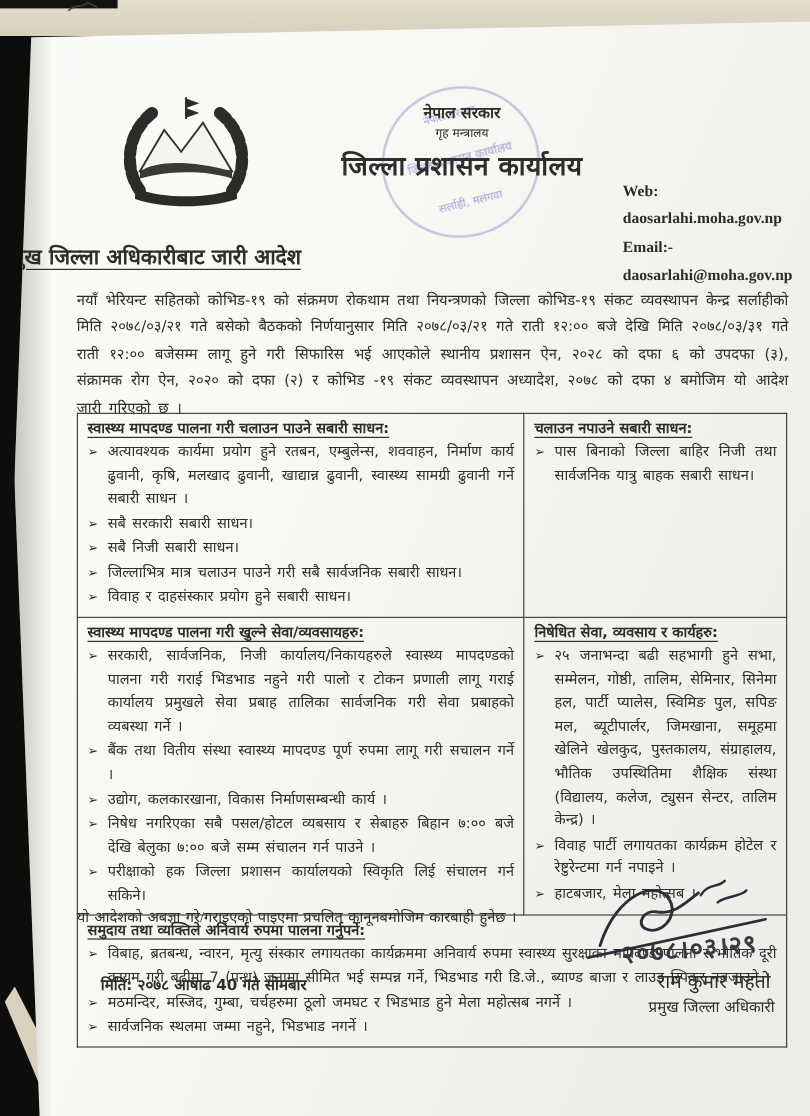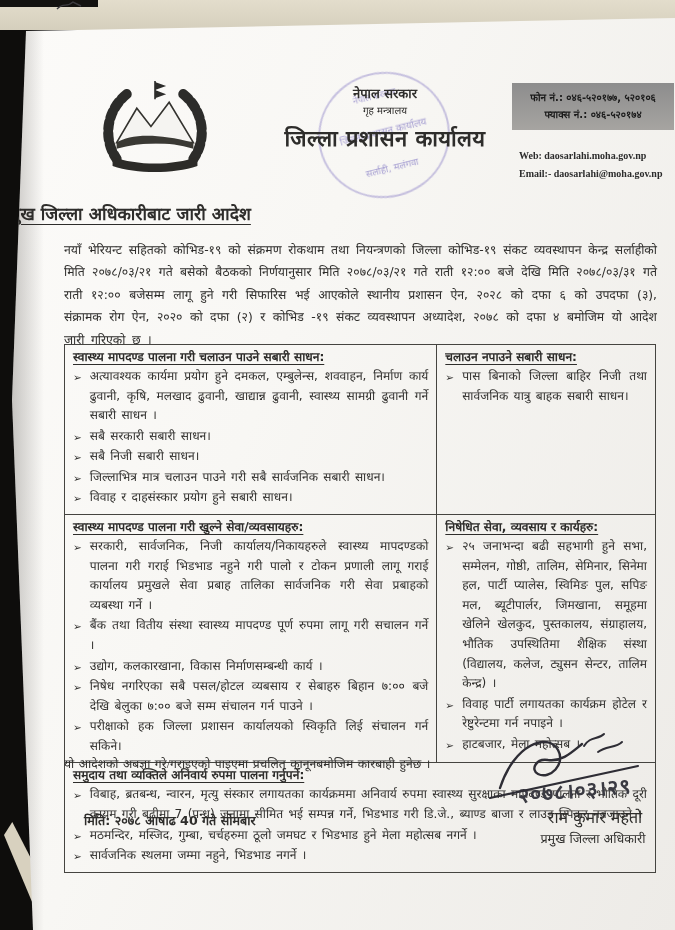--- a/index.html
+++ b/index.html
@@ -27,21 +27,21 @@
   .stamp span{position:absolute;left:0;width:100%;text-align:center;color:rgba(110,98,186,.6);}
   .stamp-l1{top:14px;font-size:9px;}
   .stamp-l2{top:50px;font-size:10px;}
   .stamp-l3{top:88px;font-size:9.5px;}
 
   .contact-box{position:absolute;left:512px;top:83px;width:162px;height:47px;
     background:linear-gradient(180deg,#8d8d8d,#a6a4a1);color:#1b1b1b;text-align:center;
     padding-top:7px;box-sizing:border-box;z-index:2;}
   .contact-box div{font-size:10px;font-weight:bold;line-height:1.65;}
   .web-email{position:absolute;left:519px;top:147px;width:152px;font-family:"Liberation Serif",serif;
-    font-size:10px;line-height:1.8;color:#2c2c2c;font-weight:bold;z-index:2;}
+    font-size:13px;line-height:1.8;color:#2c2c2c;font-weight:bold;z-index:2;}
 
   .doc-title{position:absolute;left:0;top:201px;width:100%;}
   .doc-title span{font-size:17.5px;font-weight:bold;text-decoration:underline;text-underline-offset:4px;}
 
   .intro{position:absolute;left:64px;top:239px;width:593px;font-size:12.3px;line-height:1.82;
     text-align:justify;word-spacing:2.5px;}
 
   .order-table{position:absolute;left:64px;top:344px;width:592px;border-collapse:collapse;}
   .order-table td{border:1.4px solid #454440;vertical-align:top;padding:3px 8px 5px;font-size:12.1px;background:transparent;}
   td.col-left{width:63%;}
@@ -91,45 +91,41 @@
       <span class="stamp-l2">जिल्ला प्रशासन कार्यालय</span>
       <span class="stamp-l3">सर्लाही, मलंगवा</span>
     </div>
 
     <div class="head-center">
       <div class="gov">नेपाल सरकार</div>
       <div class="ministry">गृह मन्त्रालय</div>
       <div class="office">जिल्ला प्रशासन कार्यालय</div>
     </div>
 
-    <div class="contact-box">
-      <div>फोन नं.: ०४६-५२०१७७, ५२०१०६</div>
-      <div>फ्याक्स नं.: ०४६-५२०१७४</div>
-    </div>
     <div class="web-email">
       <div>Web: daosarlahi.moha.gov.np</div>
       <div>Email:- daosarlahi@moha.gov.np</div>
     </div>
 
     <div class="doc-title">
       <span>प्रमुख जिल्ला अधिकारीबाट जारी आदेश</span>
     </div>
 
     <div class="intro">नयाँ भेरियन्ट सहितको कोभिड-१९ को संक्रमण रोकथाम तथा नियन्त्रणको जिल्ला कोभिड-१९ संकट व्यवस्थापन केन्द्र सर्लाहीको मिति २०७८/०३/२१ गते बसेको बैठकको निर्णयानुसार मिति २०७८/०३/२१ गते राती १२:०० बजे देखि मिति २०७८/०३/३१ गते राती १२:०० बजेसम्म लागू हुने गरी सिफारिस भई आएकोले स्थानीय प्रशासन ऐन, २०२८ को दफा ६ को उपदफा (३), संक्रामक रोग ऐन, २०२० को दफा (२) र कोभिड -१९ संकट व्यवस्थापन अध्यादेश, २०७८ को दफा ४ बमोजिम यो आदेश जारी गरिएको छ ।</div>
 
     <table class="order-table">
       <tbody>
           <tr class="row-1">
         <td class="col-left">
           <span class="cell-heading">स्वास्थ्य मापदण्ड पालना गरी चलाउन पाउने सबारी साधन:</span>
           <ul class="bullets">
 
               <li>
                 <span class="bullet">➢</span>
-                <span class="li-text">अत्यावश्यक कार्यमा प्रयोग हुने दमकल, एम्बुलेन्स, शववाहन, निर्माण कार्य ढुवानी, कृषि, मलखाद ढुवानी, खाद्यान्न ढुवानी, स्वास्थ्य सामग्री ढुवानी गर्ने सबारी साधन ।</span>
+                <span class="li-text">अत्यावश्यक कार्यमा प्रयोग हुने रतबन, एम्बुलेन्स, शववाहन, निर्माण कार्य ढुवानी, कृषि, मलखाद ढुवानी, खाद्यान्न ढुवानी, स्वास्थ्य सामग्री ढुवानी गर्ने सबारी साधन ।</span>
               </li>
 
               <li>
                 <span class="bullet">➢</span>
                 <span class="li-text">सबै सरकारी सबारी साधन।</span>
               </li>
 
               <li>
                 <span class="bullet">➢</span>
                 <span class="li-text">सबै निजी सबारी साधन।</span>

